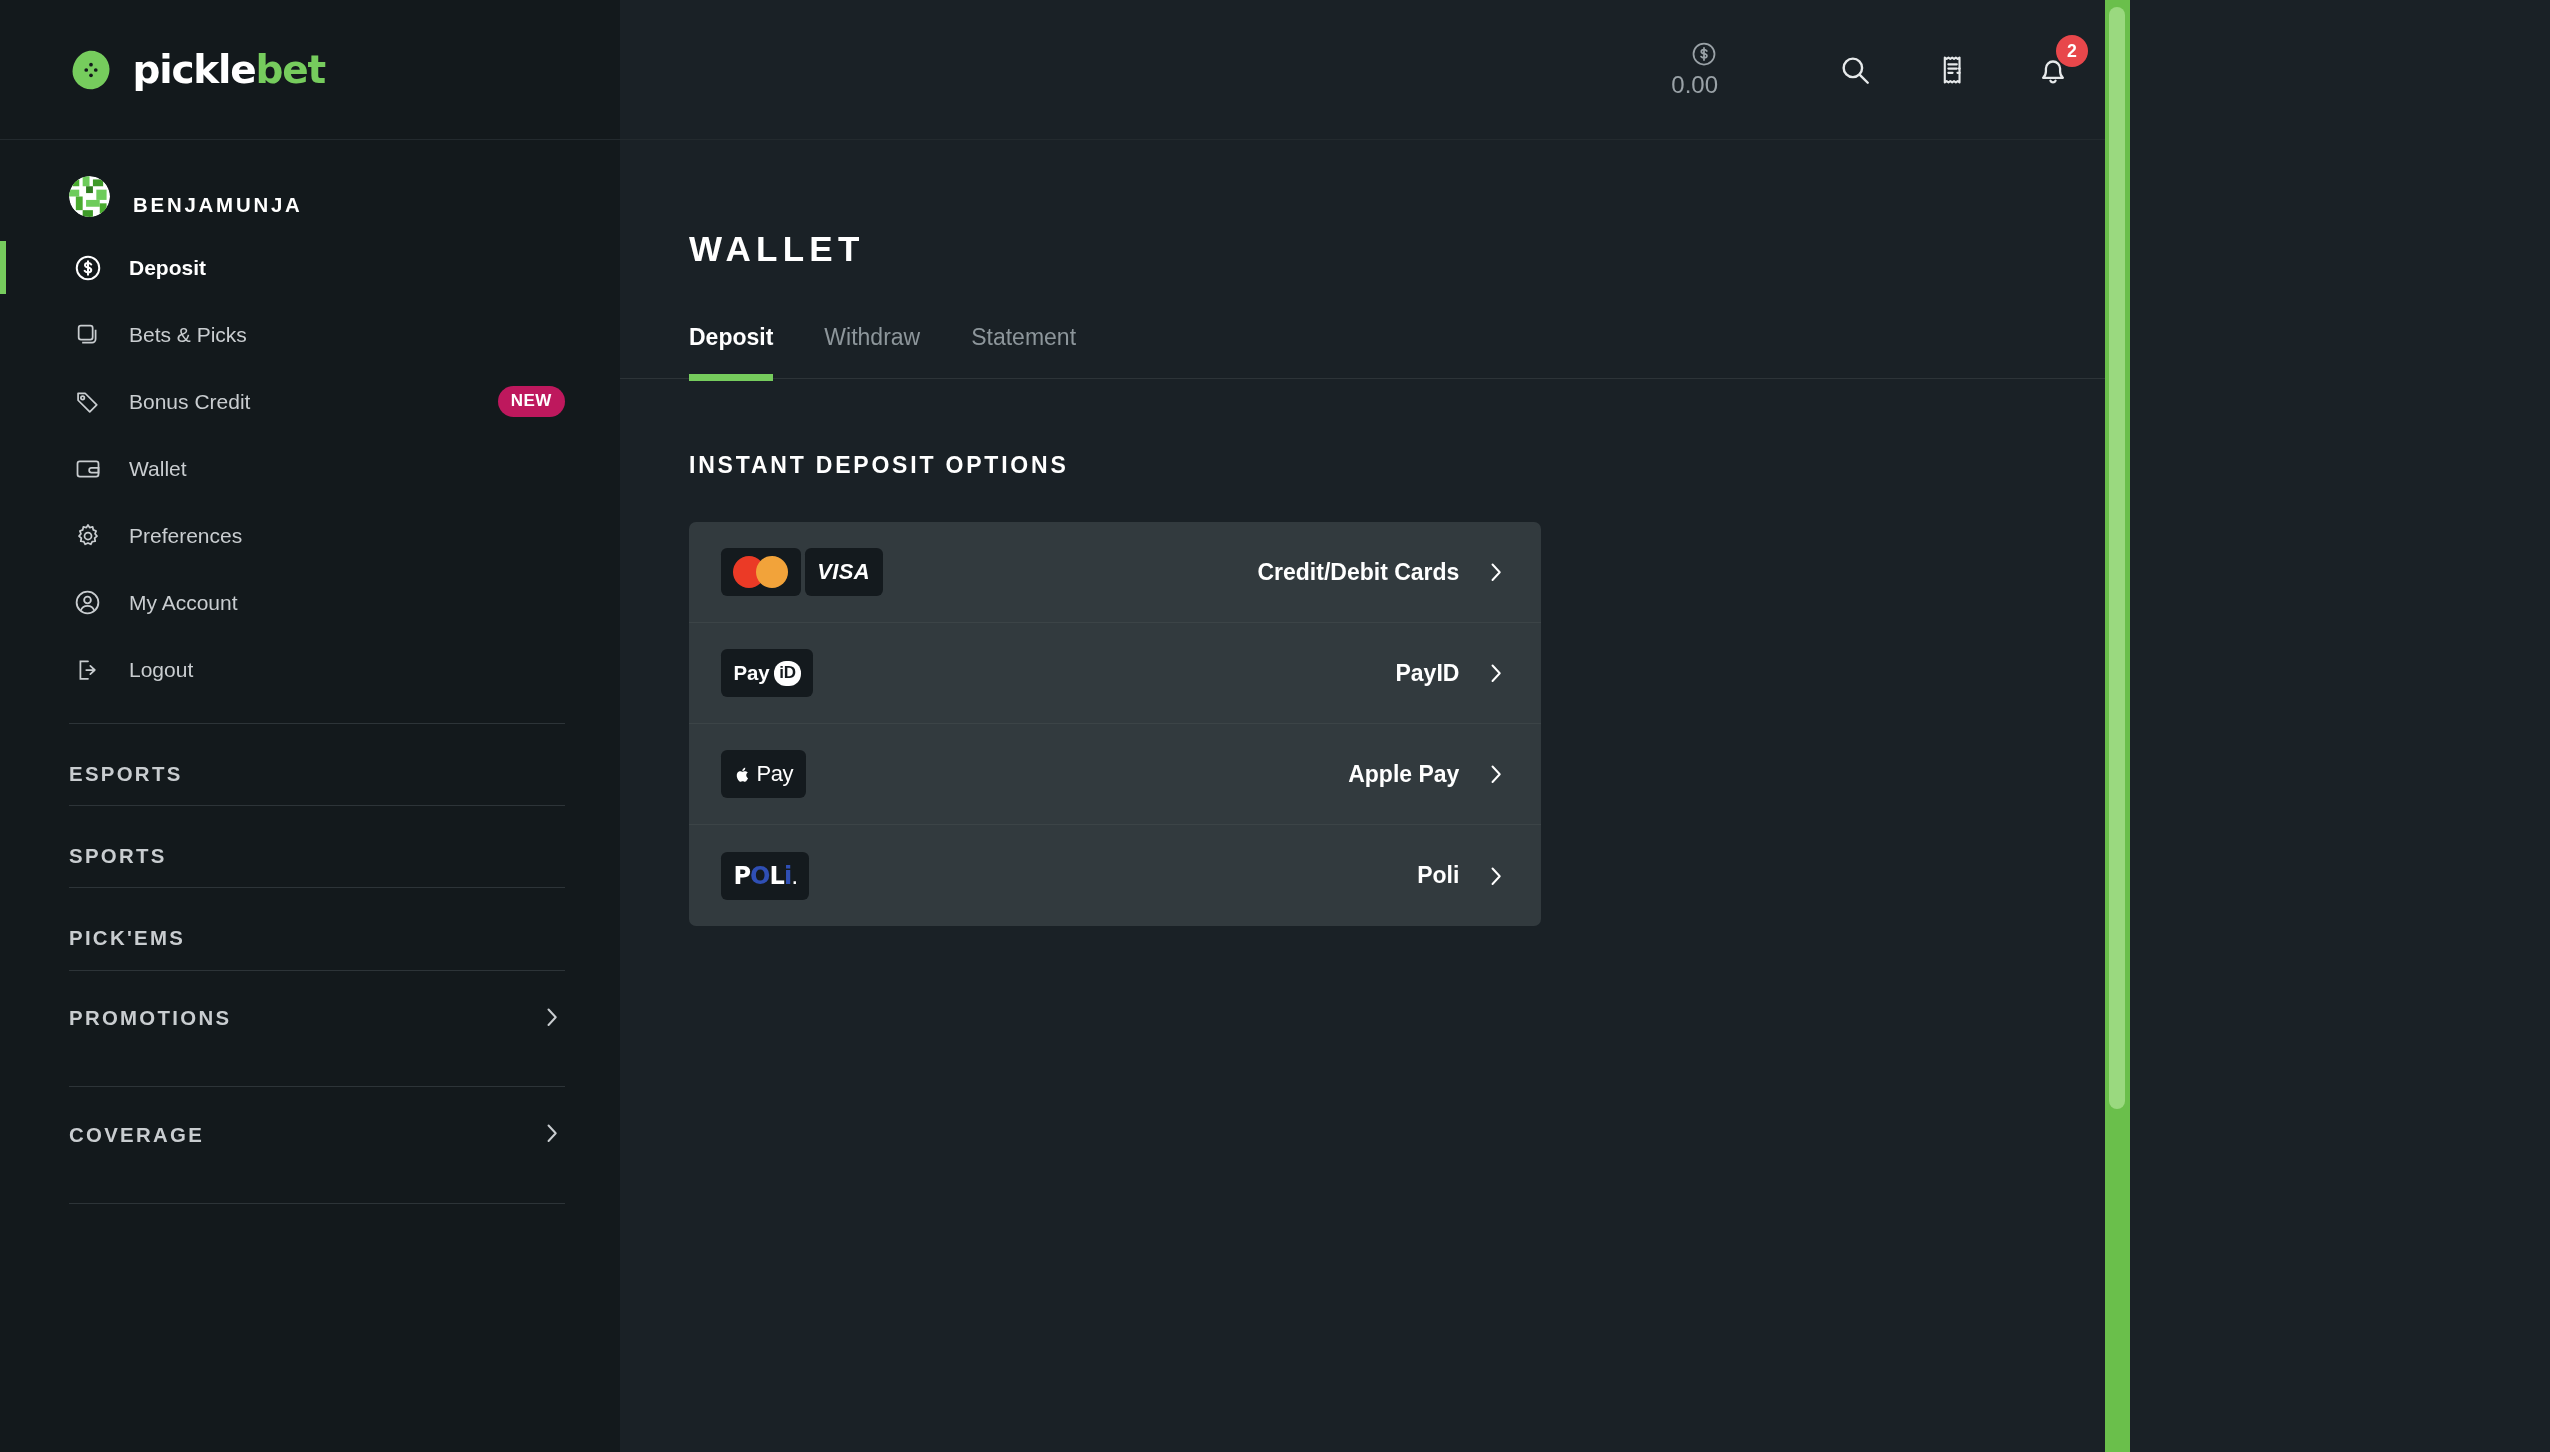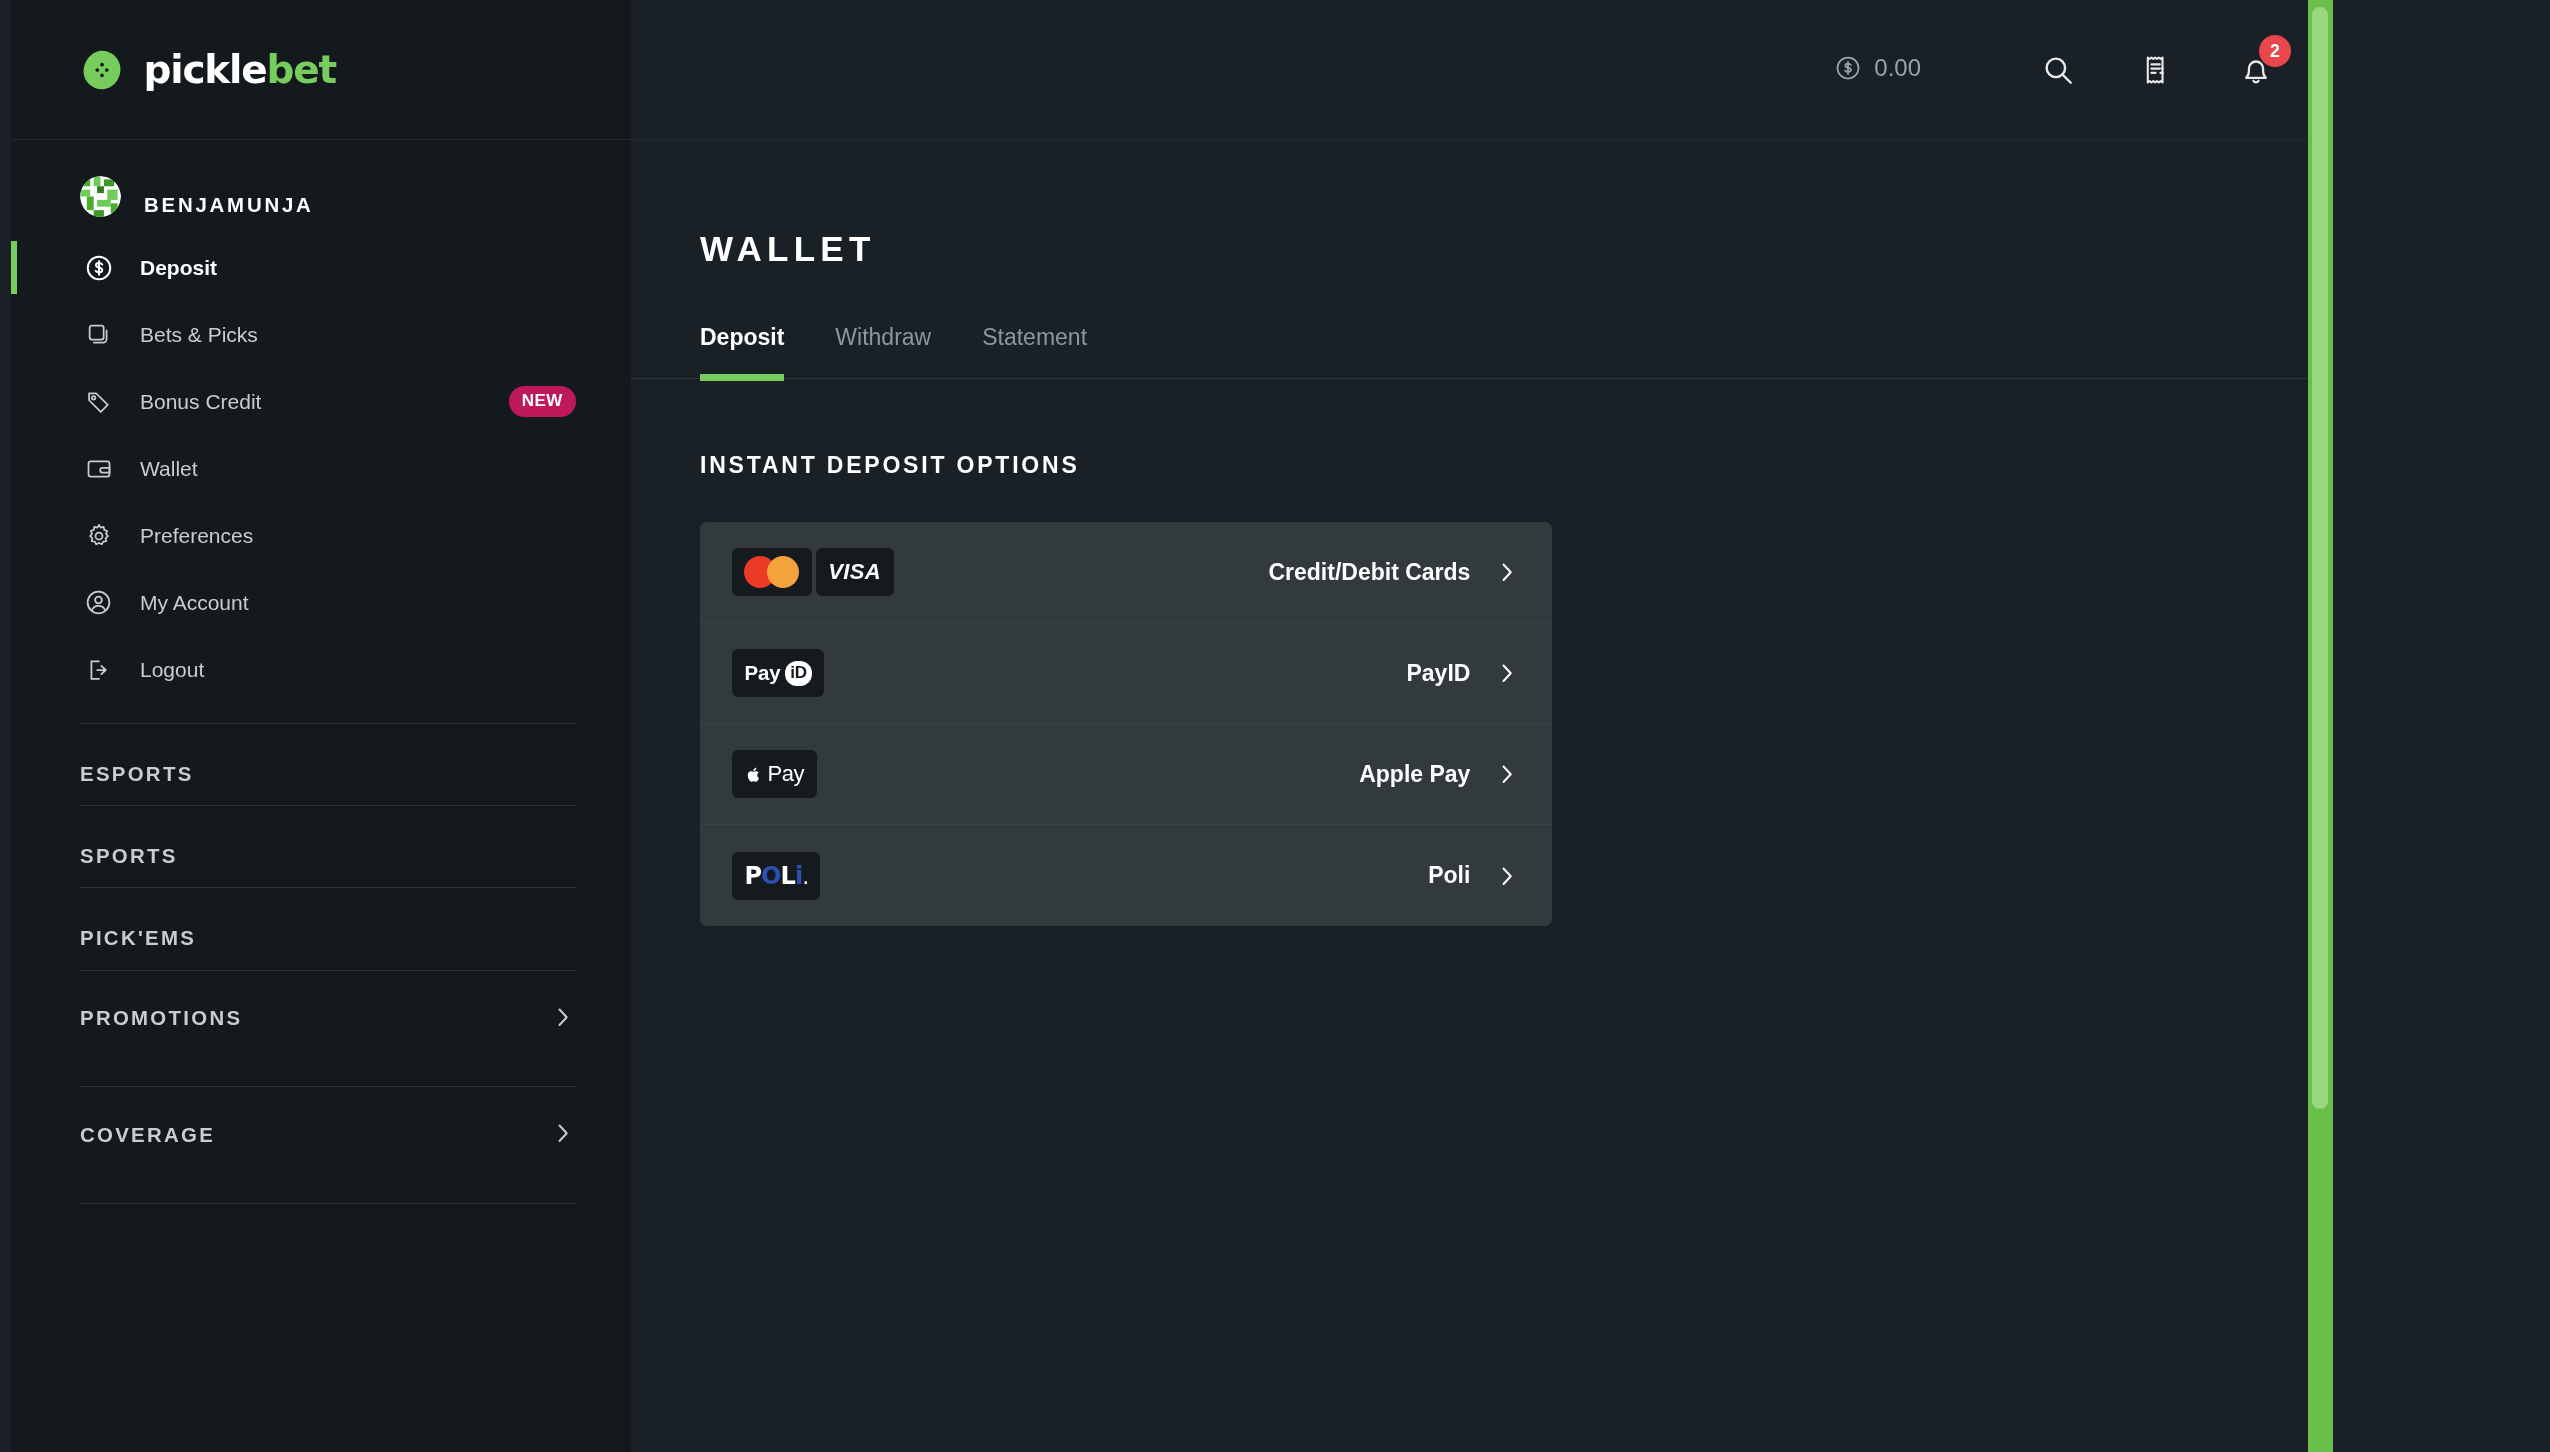--- a/index.html
+++ b/index.html
@@ -2,21 +2,21 @@
 <html style="font-size:14px"><head>
 <meta charset="utf-8">
 <style>
   * { box-sizing: border-box; margin: 0; padding: 0; }
   html, body {
     width: 2550px; height: 1452px;
     background: #1a2126;
     font-family: "Liberation Sans", sans-serif;
     overflow: hidden;
   }
-  .app { position: relative; width: 2322px; height: 1452px; display: flex; margin-left: 11px; }
+  .app { position: relative; width: 2130px; height: 1452px; display: flex; }
 
   
   .sidebar {
     width: 620px; min-width: 620px; height: 1452px;
     background: #13191c;
     display: flex; flex-direction: column;
     position: relative;
   }
   .brand {
     height: 140px; min-height: 140px;
@@ -97,21 +97,21 @@
   
   .main {
     flex: 1; height: 1452px; background: #1a2126;
     display: flex; flex-direction: column; position: relative;
   }
   .topbar {
     height: 140px; min-height: 140px;
     display: flex; align-items: center; justify-content: flex-end;
     padding-right: 57px; border-bottom: 1.8px solid #232a2e;
   }
-  .balance { display: flex; align-items: flex-start; margin-right: 58px; cursor: pointer; }
+  .balance { display: flex; align-items: flex-end; margin-right: 58px; cursor: pointer; flex-direction: column; }
   .balance .amt { color: #9aa2a7; font-size: 24px; margin-left: 12.4px; }
   .tb-icon {
     width: 41px; height: 41px; margin-left: 58px;
     display: flex; align-items: center; justify-content: center;
     position: relative; cursor: pointer;
   }
   .bell-badge {
     position: absolute; top: -14px; right: -15px;
     width: 32px; height: 32px; border-radius: 50%;
     background: #e8474b; color: #fff;

